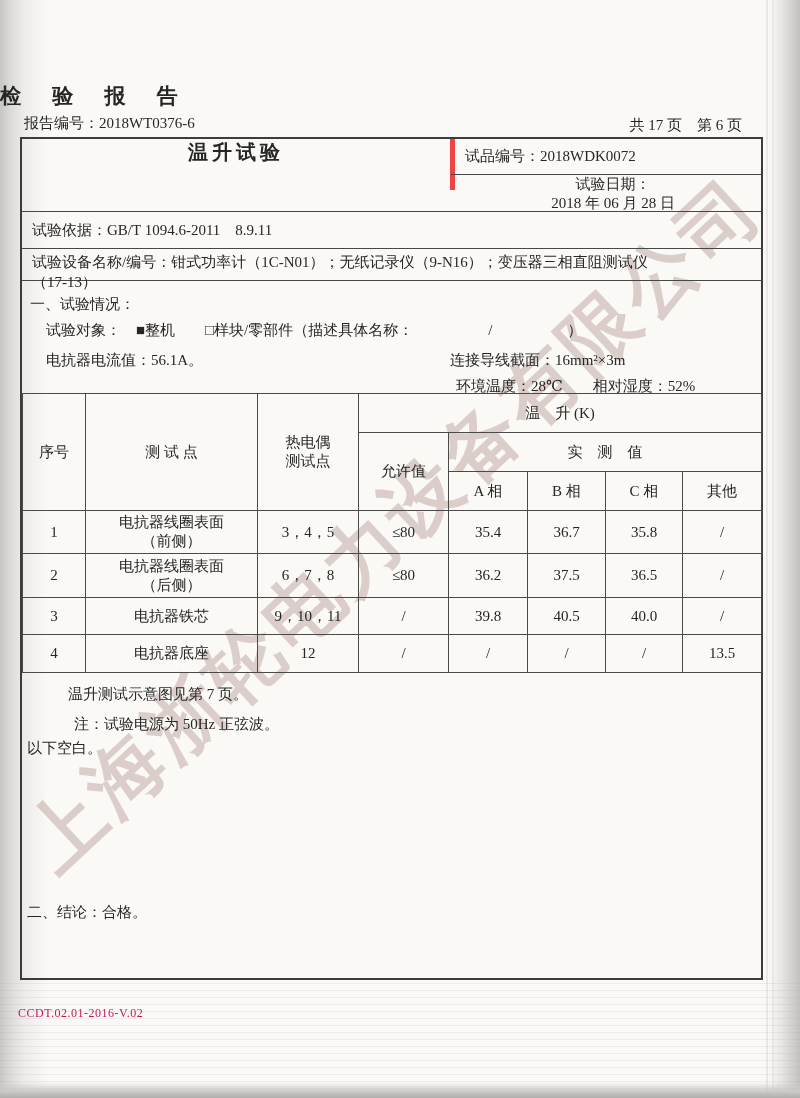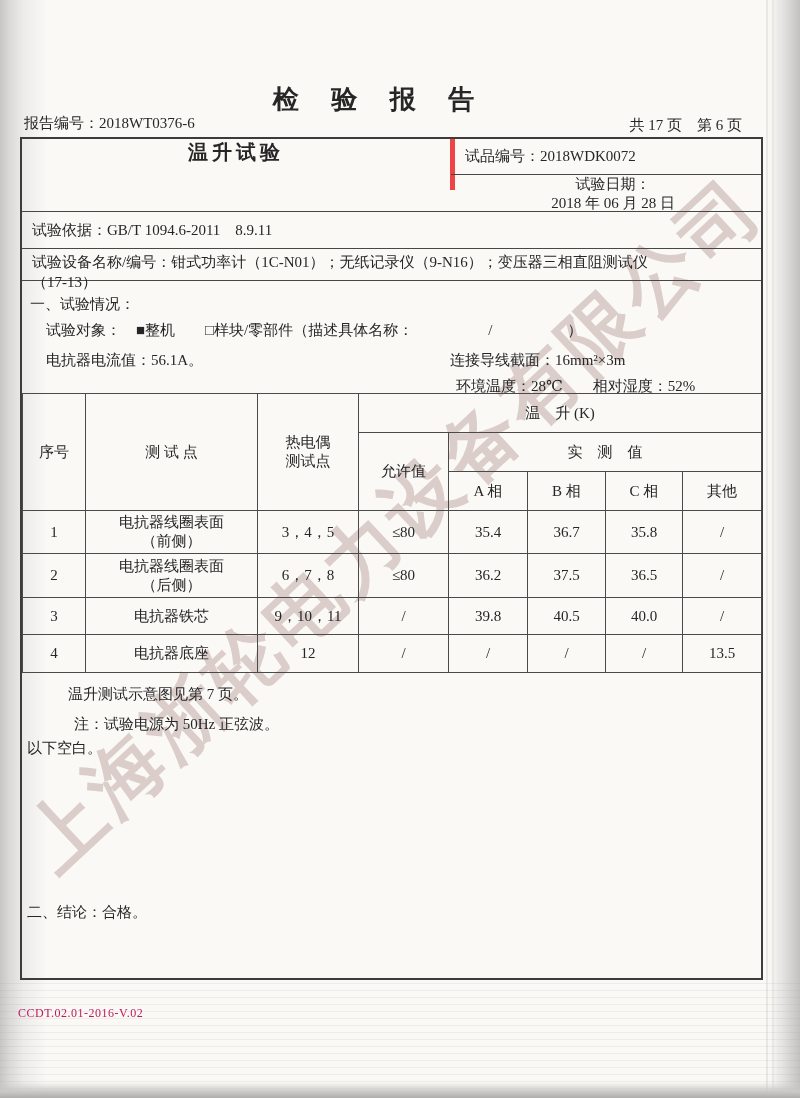--- a/index.html
+++ b/index.html
@@ -25,22 +25,22 @@
     position:absolute;left:-90px;top:478px;width:960px;z-index:1;
     text-align:center;white-space:nowrap;
     font-family:"Liberation Sans","DejaVu Sans",sans-serif;
     font-size:76px;font-weight:bold;letter-spacing:5px;
     color:rgba(158,122,116,0.34);
     transform:rotate(-43deg);
     pointer-events:none;
   }
   
   .layer{position:absolute;inset:0;z-index:2;}
-  .doc-title{position:absolute;left:0;right:40px;top:82px;text-align:center;
-    font-size:26px;font-weight:bold;letter-spacing:13px;}
+  .doc-title{position:absolute;left:0;right:40px;top:82px;
+    font-size:21px;font-weight:bold;letter-spacing:13px;}
   .report-line{position:absolute;left:24px;top:114px;font-size:15px;}
   .pages{position:absolute;right:58px;top:116px;font-size:15px;white-space:pre-wrap;}
   
   .box{position:absolute;left:20px;top:137px;width:739px;height:839px;
     border:2px solid #3c3c3c;}
   .hd{position:absolute;left:0;top:0;width:100%;height:72px;border-bottom:1px solid #474747;}
   .hd-left{position:absolute;left:0;top:0;width:428px;height:51px;border-right:5px solid #ef4444;
     display:flex;align-items:flex-start;justify-content:center;
     font-size:20px;font-weight:bold;letter-spacing:4px;}
   .hd-right{position:absolute;left:429px;right:0;top:0;height:71px;}

